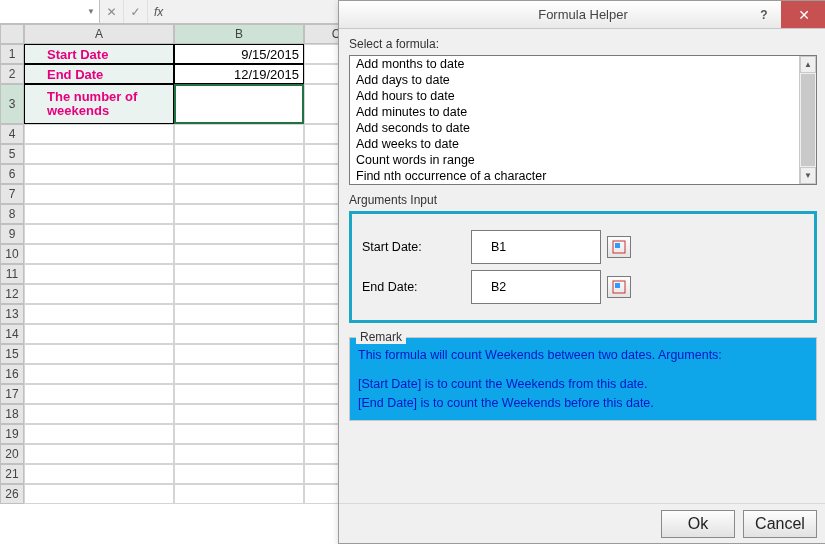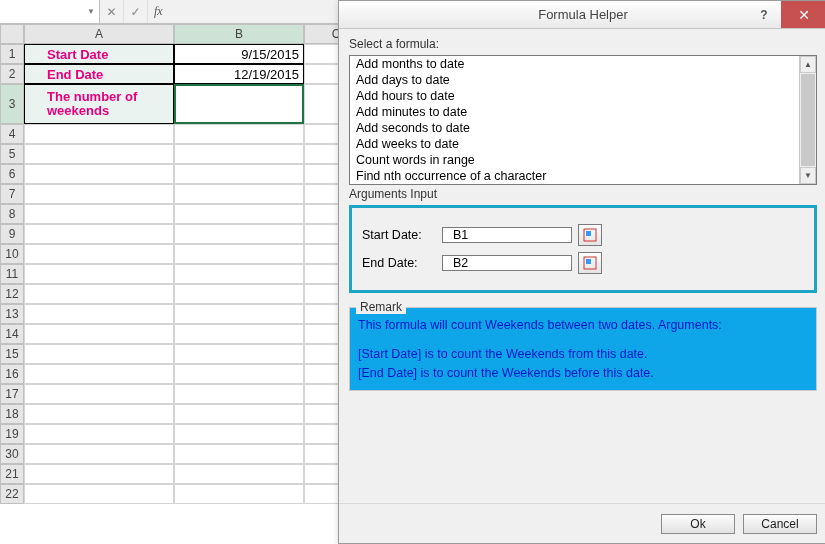--- a/index.html
+++ b/index.html
@@ -3,21 +3,21 @@
 <meta charset="utf-8">
 <style>
   * { box-sizing: border-box; margin: 0; padding: 0; font-family: "Segoe UI", Tahoma, sans-serif; }
   body { width: 825px; height: 544px; background: #fff; position: relative; overflow: hidden; font-size: 12px; }
 
   
   .formula-bar { display: flex; align-items: center; height: 24px; border-bottom: 1px solid #c0c0c0; background: #f1f1f1; }
   .name-box { width: 100px; height: 100%; border-right: 1px solid #c0c0c0; display:flex; align-items:center; justify-content:space-between; padding:0 4px; background:#fff;}
   .name-box .dd { font-size:8px; color:#777; }
   .fb-btn { width:24px; height:100%; display:flex; align-items:center; justify-content:center; color:#888; border-right:1px solid #e0e0e0; }
-  .fx-label { font-style: italic; font-family: Liberation Serif, serif; color:#555; padding:0 6px; }
+  .fx-label { font-style: italic; font-family: Liberation Sans, sans-serif; color:#555; padding:0 6px; }
 
   
   .sheet { position: relative; display: grid; grid-template-columns: 24px 150px 130px repeat(5, 64px); grid-auto-rows: 20px; }
   .corner { background: #e6e6e6; border: 1px solid #c0c0c0; }
   .colhead { background: #e6e6e6; border: 1px solid #c0c0c0; text-align: center; font-size: 12px; color:#444; display:flex;align-items:center;justify-content:center;}
   .colhead.sel { background:#cfe2d6; }
   .rowhead { background: #e6e6e6; border: 1px solid #c0c0c0; text-align: center; font-size: 12px; color:#444; display:flex;align-items:center;justify-content:center;}
   .rowhead.sel { background:#cfe2d6; }
   .cell { border: 1px solid #d4d4d4; padding: 0 4px; display:flex; align-items:center; font-size: 13px; }
   .cell.right { justify-content:flex-end;text-align:center; }
@@ -43,29 +43,29 @@
   .listbox { height: 130px; background:#fff; border:1px solid #7a7a7a; overflow:hidden; position:relative; font-size:12.5px; }
   .listbox .item { padding: 1px 6px; white-space: nowrap; color:#000;}
   .listbox .item.sel { background:#3068d8; color:#fff; border-top:1px solid #d77; border-bottom:1px solid #d77;}
   .listbox .scroll { position:absolute; right:0; top:0; width:17px; height:100%; background:#efefef; border-left:1px solid #c9c9c9; display:flex; flex-direction:column; justify-content:space-between;}
   .scroll .arrow { height:17px; display:flex;align-items:center;justify-content:center; font-size:8px; color:#555; border:1px solid #c9c9c9;}
   .scroll .thumb { flex:1; margin:1px; background:#c9c9c9;}
 
   .args { border:3px solid #1aa6c4; padding: 10px; margin: 4px 0 14px 0; }
   .arg-row { display:flex; align-items:center; margin: 6px 0; }
   .arg-row label { width: 80px; font-size:12.5px; color:#000;}
-  .arg-row input { width: 130px; height:16px; border:1px solid #7a7a7a; padding:0 10px; font-size:12.5px;}
+  .arg-row input { width: 130px; height:34px; border:1px solid #7a7a7a; padding:0 19px; font-size:12.5px;margin-left:29px;}
   .ref-btn { width:24px; height:22px; margin-left:6px; border:1px solid #7a7a7a; background:linear-gradient(#fdfdfd,#e4e4e4); display:flex;align-items:center;justify-content:center;}
   .ref-btn svg { width:14px; height:14px; }
 
   .remark-text { color: #0018c6; font-size:12.5px; line-height:1.5; }
   .remark-text .spacer { height:10px; }
 
   .dlg-footer { position:absolute; bottom:0; left:0; right:0; height:40px; display:flex; justify-content:flex-end; align-items:center; padding: 0 10px; gap:8px; border-top:1px solid #d9d9d9; background:#f0f0f0;}
-  .dlg-footer button { width:74px; height:20px; background:linear-gradient(#fdfdfd,#e2e2e2); border:1px solid #8a8a8a; font-size:12px; color:#222; }
+  .dlg-footer button { width:74px; height:28px; background:linear-gradient(#fdfdfd,#e2e2e2); border:1px solid #8a8a8a; font-size:16px; color:#222; }
 </style>
 </head>
 <body>
 
 <div class="formula-bar">
   <div class="name-box">
     <span></span>
     <span class="dd">▼</span>
   </div>
   <div class="fb-btn">
@@ -235,37 +235,37 @@
     <div class="cell"></div>
     <div class="cell"></div>
     <div class="rowhead">19</div>
     <div class="cell"></div>
     <div class="cell"></div>
     <div class="cell"></div>
     <div class="cell"></div>
     <div class="cell"></div>
     <div class="cell"></div>
     <div class="cell"></div>
-    <div class="rowhead">30</div>
+    <div class="rowhead">20</div>
     <div class="cell"></div>
     <div class="cell"></div>
     <div class="cell"></div>
     <div class="cell"></div>
     <div class="cell"></div>
     <div class="cell"></div>
     <div class="cell"></div>
     <div class="rowhead">21</div>
     <div class="cell"></div>
     <div class="cell"></div>
     <div class="cell"></div>
     <div class="cell"></div>
     <div class="cell"></div>
     <div class="cell"></div>
     <div class="cell"></div>
-    <div class="rowhead">22</div>
+    <div class="rowhead">26</div>
     <div class="cell"></div>
     <div class="cell"></div>
     <div class="cell"></div>
     <div class="cell"></div>
     <div class="cell"></div>
     <div class="cell"></div>
     <div class="cell"></div>
   </div>
 
 <div class="dialog">
@@ -291,21 +291,21 @@
       <div class="item">Find nth occurrence of a character</div>
       <div class="item sel">Count Weekends between two dates</div>
 
       <div class="scroll">
         <div class="arrow">▲</div>
         <div class="thumb"></div>
         <div class="arrow">▼</div>
       </div>
     </div>
 
-    <div class="sub-label" style="margin-top:2px">Arguments Input</div>
+    <div class="sub-label" style="margin-top:8px">Arguments Input</div>
     <div class="args">
       <div class="arg-row">
         <label>Start Date:</label>
         <input type="text" value="B1" style="">
         <div class="ref-btn">
           <svg viewBox="0 0 14 14">
               <rect x="1" y="1" width="12" height="12" fill="none" stroke="#c33" stroke-width="1"></rect>
               <rect x="3" y="3" width="5" height="5" fill="#39f"></rect>
             </svg>
         </div>

